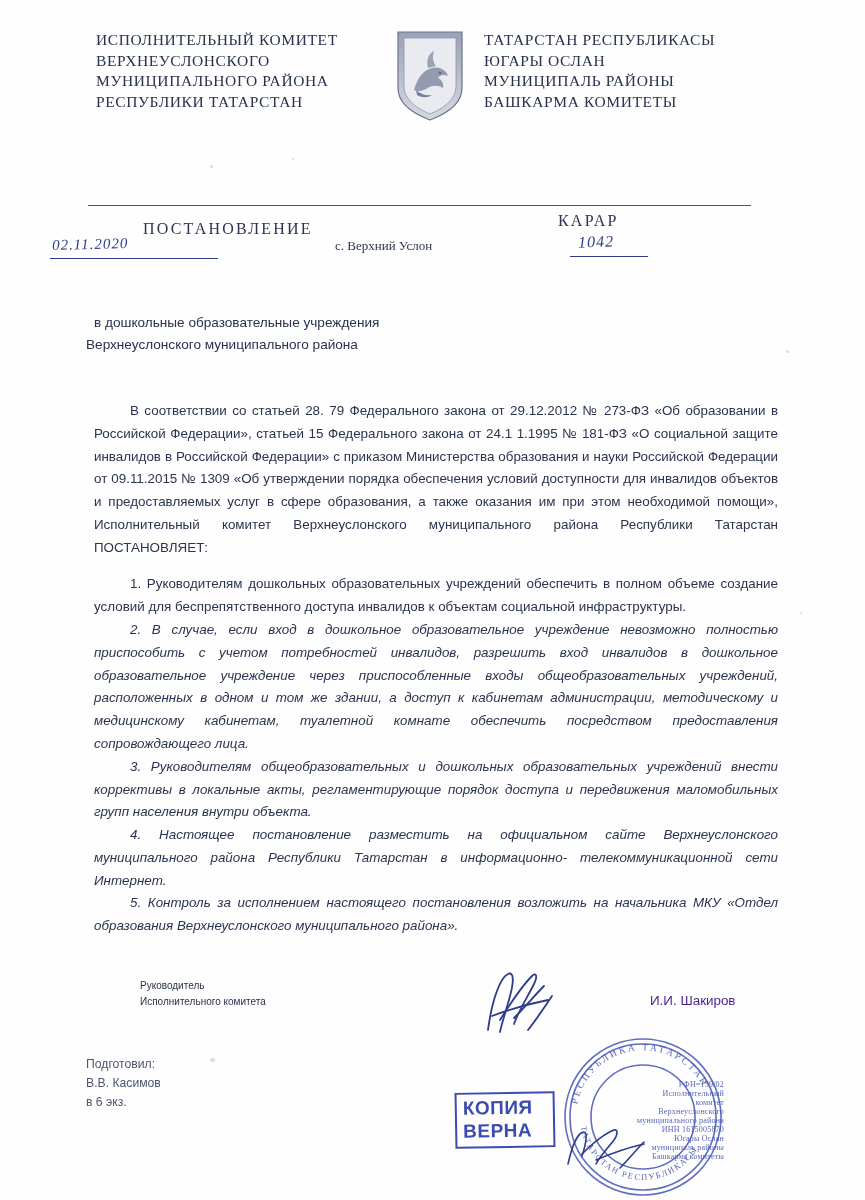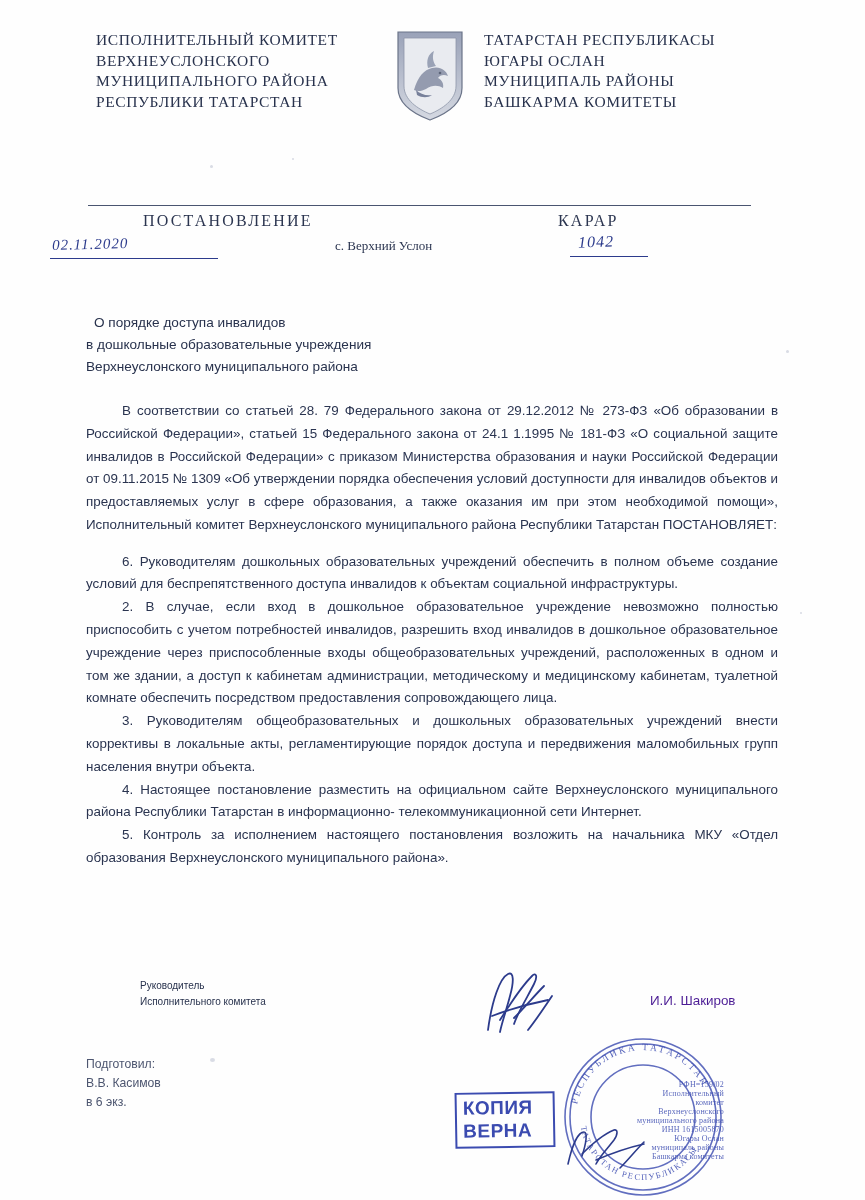--- a/index.html
+++ b/index.html
@@ -75,21 +75,21 @@
   .doc-kind-row {
     position: absolute;
     left: 88px;
     top: 212px;
     width: 663px;
     height: 24px;
   }
   .doc-kind {
     position: absolute;
     left: 55px;
-    top: 0;
+    top: 8px;
     font-family: "Liberation Serif", serif;
     font-size: 16px;
     letter-spacing: 2.2px;
     color: #2b3550;
   }
   .doc-kind-tt {
     position: absolute;
     left: 470px;
     top: 0;
     font-family: "Liberation Serif", serif;
@@ -159,24 +159,24 @@
     position: absolute;
     left: 86px;
     top: 400px;
     width: 692px;
     font-size: 13.4px;
     line-height: 1.70;
     text-align: justify;
     color: #2a3450;
   }
   .body p {
-    margin: 0 0 0 0;
+    margin: 0 0 0 8px;
     text-indent: 36px;
   }
-  .body p + p { margin-top: 0px; }
+  .body p + p { margin-top: 0px; font-style: italic; }
   .gap { height: 14px; }
 
   
   .sign {
     position: absolute;
     left: 140px;
     top: 978px;
     font-size: 10px;
     line-height: 1.55;
     color: #28324d;
@@ -306,29 +306,28 @@
   </div>
 
   <div class="place">с. Верхний Услон</div>
 
   <div class="hand hand-date">02.11.2020</div>
   <div class="hand-date-underline"></div>
   <div class="hand hand-num">1042</div>
   <div class="hand-num-underline"></div>
 
   <div class="subject">
-    <div>О порядке доступа инвалидов</div>
     <div>в дошкольные образовательные учреждения</div>
     <div>Верхнеуслонского муниципального района</div>
   </div>
 
   <div class="body">
     <p>В соответствии со статьей 28. 79 Федерального закона от 29.12.2012 № 273-ФЗ «Об образовании в Российской Федерации», статьей 15 Федерального закона от 24.1 1.1995 № 181-ФЗ «О социальной защите инвалидов в Российской Федерации» с приказом Министерства образования и науки Российской Федерации от 09.11.2015 № 1309 «Об утверждении порядка обеспечения условий доступности для инвалидов объектов и предоставляемых услуг в сфере образования, а также оказания им при этом необходимой помощи», Исполнительный комитет Верхнеуслонского муниципального района Республики Татарстан ПОСТАНОВЛЯЕТ:</p>
     <div class="gap"></div>
-    <p>6. Руководителям дошкольных образовательных учреждений обеспечить в полном объеме создание условий для беспрепятственного доступа инвалидов к объектам социальной инфраструктуры.</p>
+    <p>1. Руководителям дошкольных образовательных учреждений обеспечить в полном объеме создание условий для беспрепятственного доступа инвалидов к объектам социальной инфраструктуры.</p>
     <p>2. В случае, если вход в дошкольное образовательное учреждение невозможно полностью приспособить с учетом потребностей инвалидов, разрешить вход инвалидов в дошкольное образовательное учреждение через приспособленные входы общеобразовательных учреждений, расположенных в одном и том же здании, а доступ к кабинетам администрации, методическому и медицинскому кабинетам, туалетной комнате обеспечить посредством предоставления сопровождающего лица.</p>
     <p>3. Руководителям общеобразовательных и дошкольных образовательных учреждений внести коррективы в локальные акты, регламентирующие порядок доступа и передвижения маломобильных групп населения внутри объекта.</p>
     <p>4. Настоящее постановление разместить на официальном сайте Верхнеуслонского муниципального района Республики Татарстан в информационно- телекоммуникационной сети Интернет.</p>
     <p>5. Контроль за исполнением настоящего постановления возложить на начальника МКУ «Отдел образования Верхнеуслонского муниципального района».</p>
   </div>
 
   <div class="sign">
     <div>Руководитель</div>
     <div>Исполнительного комитета</div>
   </div>

